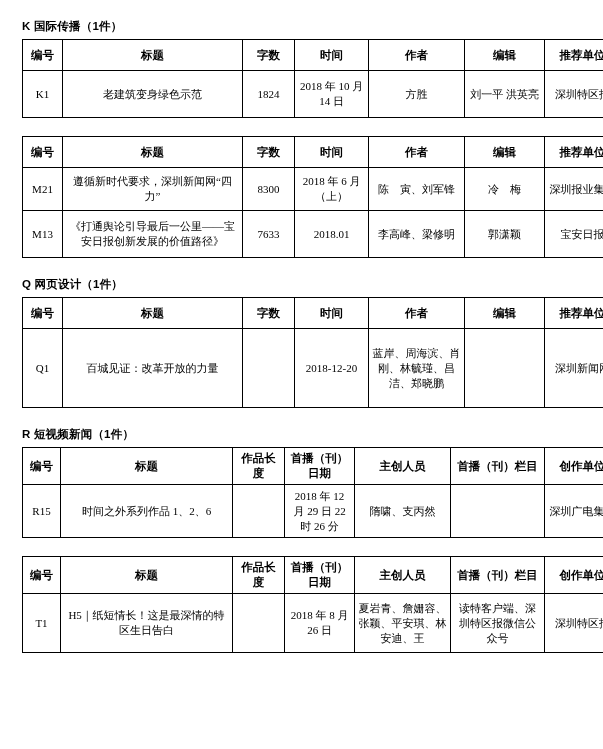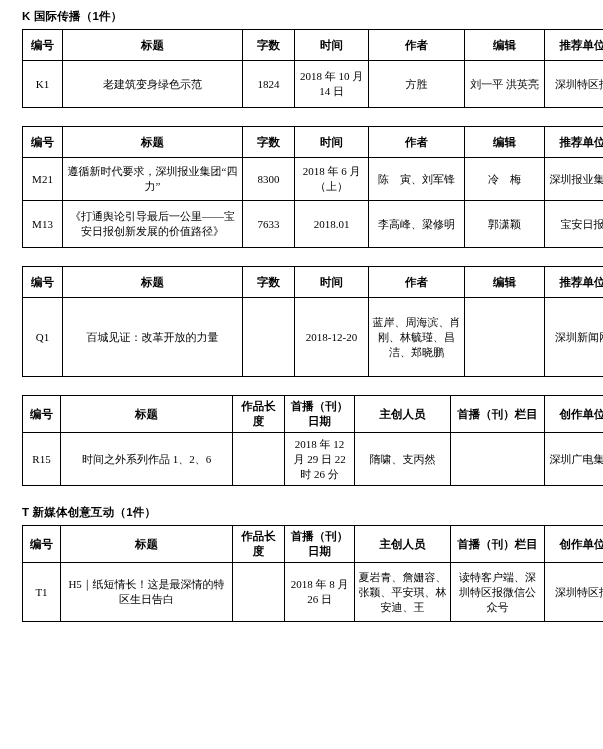--- a/index.html
+++ b/index.html
@@ -12,21 +12,21 @@
     background: #ffffff;
     font-family: "Liberation Serif", "DejaVu Serif", serif;
     color: #000000;
     overflow: hidden;
   }
   .page {
     width: 603px;
     height: 673px;
     position: relative;
     box-sizing: border-box;
-    padding: 8px 14px 0 22px;
+    padding: 18px 14px 0 22px;
   }
   .section {
     margin-bottom: 18px;
   }
   .section-title {
     font-family: "Liberation Sans", "DejaVu Sans", sans-serif;
     font-size: 11.5px;
     font-weight: bold;
     line-height: 16px;
     margin-bottom: 5px;
@@ -141,41 +141,42 @@
           <th>字数</th>
           <th>时间</th>
           <th>作者</th>
           <th>编辑</th>
           <th>推荐单位</th>
         </tr>
       </thead>
       <tbody>
         <tr class="row-mid">
           <td>M21</td>
-          <td class="title-cell">遵循新时代要求，深圳报业集团“四力”</td>
+          <td class="title-cell">遵循新时代要求，深圳新闻网“四力”</td>
           <td>8300</td>
           <td>2018 年 6 月（上）</td>
           <td>陈　寅、刘军锋</td>
           <td>冷　梅</td>
           <td>深圳报业集团</td>
         </tr>
         <tr class="row-tall">
           <td>M13</td>
           <td class="title-cell">《打通舆论引导最后一公里——宝安日报创新发展的价值路径》</td>
           <td>7633</td>
           <td>2018.01</td>
           <td>李高峰、梁修明</td>
           <td>郭潇颖</td>
           <td>宝安日报</td>
         </tr>
       </tbody>
     </table>
   </div>
 
   <div class="section">
+    <div class="section-title">Q 网页设计（1件）</div>
     <table class="doc-table">
       <colgroup>
         <col class="c-no">
           <col class="c-title">
           <col class="c-count">
           <col class="c-time">
           <col class="c-author">
           <col class="c-editor">
           <col class="c-unit">
       </colgroup>
@@ -198,20 +199,21 @@
           <td>2018-12-20</td>
           <td class="title-cell">蓝岸、周海滨、肖刚、林毓瑾、昌洁、郑晓鹏</td>
           <td></td>
           <td>深圳新闻网</td>
         </tr>
       </tbody>
     </table>
   </div>
 
   <div class="section">
+    <div class="section-title">R 短视频新闻（1件）</div>
     <table class="doc-table">
       <colgroup>
         <col class="c2-no">
           <col class="c2-title">
           <col class="c2-len">
           <col class="c2-date">
           <col class="c2-people">
           <col class="c2-col">
           <col class="c2-unit">
       </colgroup>
@@ -234,21 +236,20 @@
           <td>2018 年 12 月 29 日 22 时 26 分</td>
           <td>隋啸、支丙然</td>
           <td></td>
           <td>深圳广电集团</td>
         </tr>
       </tbody>
     </table>
   </div>
 
   <div class="section">
-    <div class="section-title">T 新媒体创意互动（1件）</div>
     <table class="doc-table">
       <colgroup>
         <col class="c2-no">
           <col class="c2-title">
           <col class="c2-len">
           <col class="c2-date">
           <col class="c2-people">
           <col class="c2-col">
           <col class="c2-unit">
       </colgroup>

